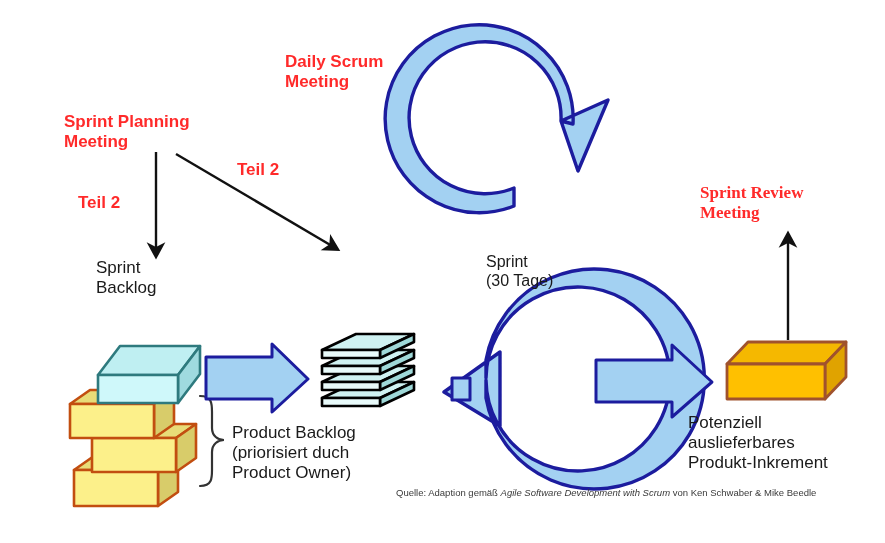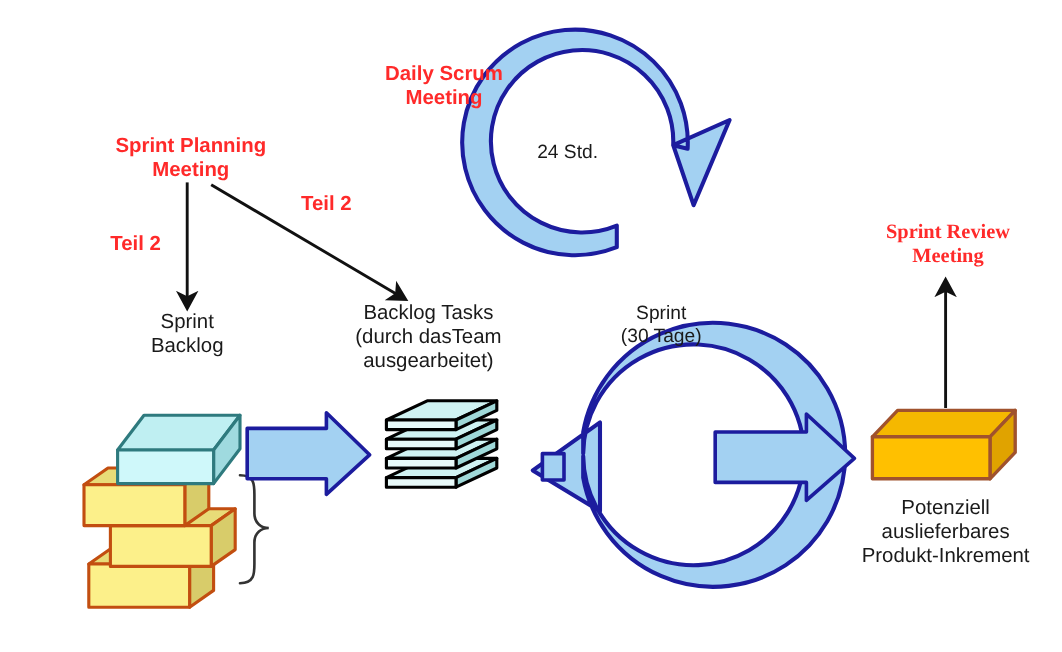--- a/index.html
+++ b/index.html
@@ -1,19 +1,19 @@
 <!DOCTYPE html>
 <html><head>
 <meta charset="utf-8">
 <style>
   html,body{margin:0;padding:0;background:#ffffff;}
   body{width:885px;height:543px;position:relative;overflow:hidden;
        font-family:"Liberation Sans", sans-serif;}
   #stage{position:absolute;left:0;top:0;width:885px;height:543px;}
-  .lbl{position:absolute;text-align:center;line-height:1.18;white-space:pre-line;}
+  .lbl{position:absolute;text-align:left;line-height:1.18;white-space:pre-line;}
   .red{color:#FF2A2A;font-weight:bold;font-size:17px;}
   .blk{color:#1a1a1a;font-size:17px;}
   .blk-s{color:#1a1a1a;font-size:16px;}
   .src{position:absolute;color:#3a3a3a;font-size:9.5px;white-space:nowrap;
        font-family:"Liberation Sans", sans-serif;}
   .src i{font-style:italic;}
   svg{position:absolute;left:0;top:0;overflow:visible;}
 </style>
 </head>
 <body>
@@ -140,28 +140,28 @@
   <div class="lbl red" style="left:700px;top:183px;width:180px;font-family:Liberation Serif, serif;">Sprint Review
 Meeting</div>
 
   <div class="lbl red" style="left:78px;top:193px;width:70px;">Teil 2</div>
 
   <div class="lbl red" style="left:237px;top:160px;width:70px;">Teil 2</div>
 
   <div class="lbl blk" style="left:96px;top:258px;width:120px;">Sprint
 Backlog</div>
 
-  <div class="lbl blk" style="left:262px;top:251px;width:190px;">Backlog Tasks
-(durch dasTeam
-ausgearbeitet)</div>
 
+  <div class="lbl blk" style="left:232px;top:423px;width:200px;">Product Backlog
+(priorisiert duch
+Product Owner)</div>
 
-  <div class="lbl blk-s" style="left:418px;top:119px;width:110px;">24 Std.</div>
 
   <div class="lbl blk-s" style="left:486px;top:253px;width:130px;">Sprint
 (30 Tage)</div>
 
   <div class="lbl blk" style="left:688px;top:413px;width:200px;">Potenziell
 auslieferbares
 Produkt-Inkrement</div>
 
+  <div class="src" style="left:396px;top:487px;"><span>Quelle: Adaption gemäß </span><i>Agile Software Development with Scrum</i><span> von Ken Schwaber &amp; Mike Beedle</span></div>
 
 </div>
 
 </body></html>

